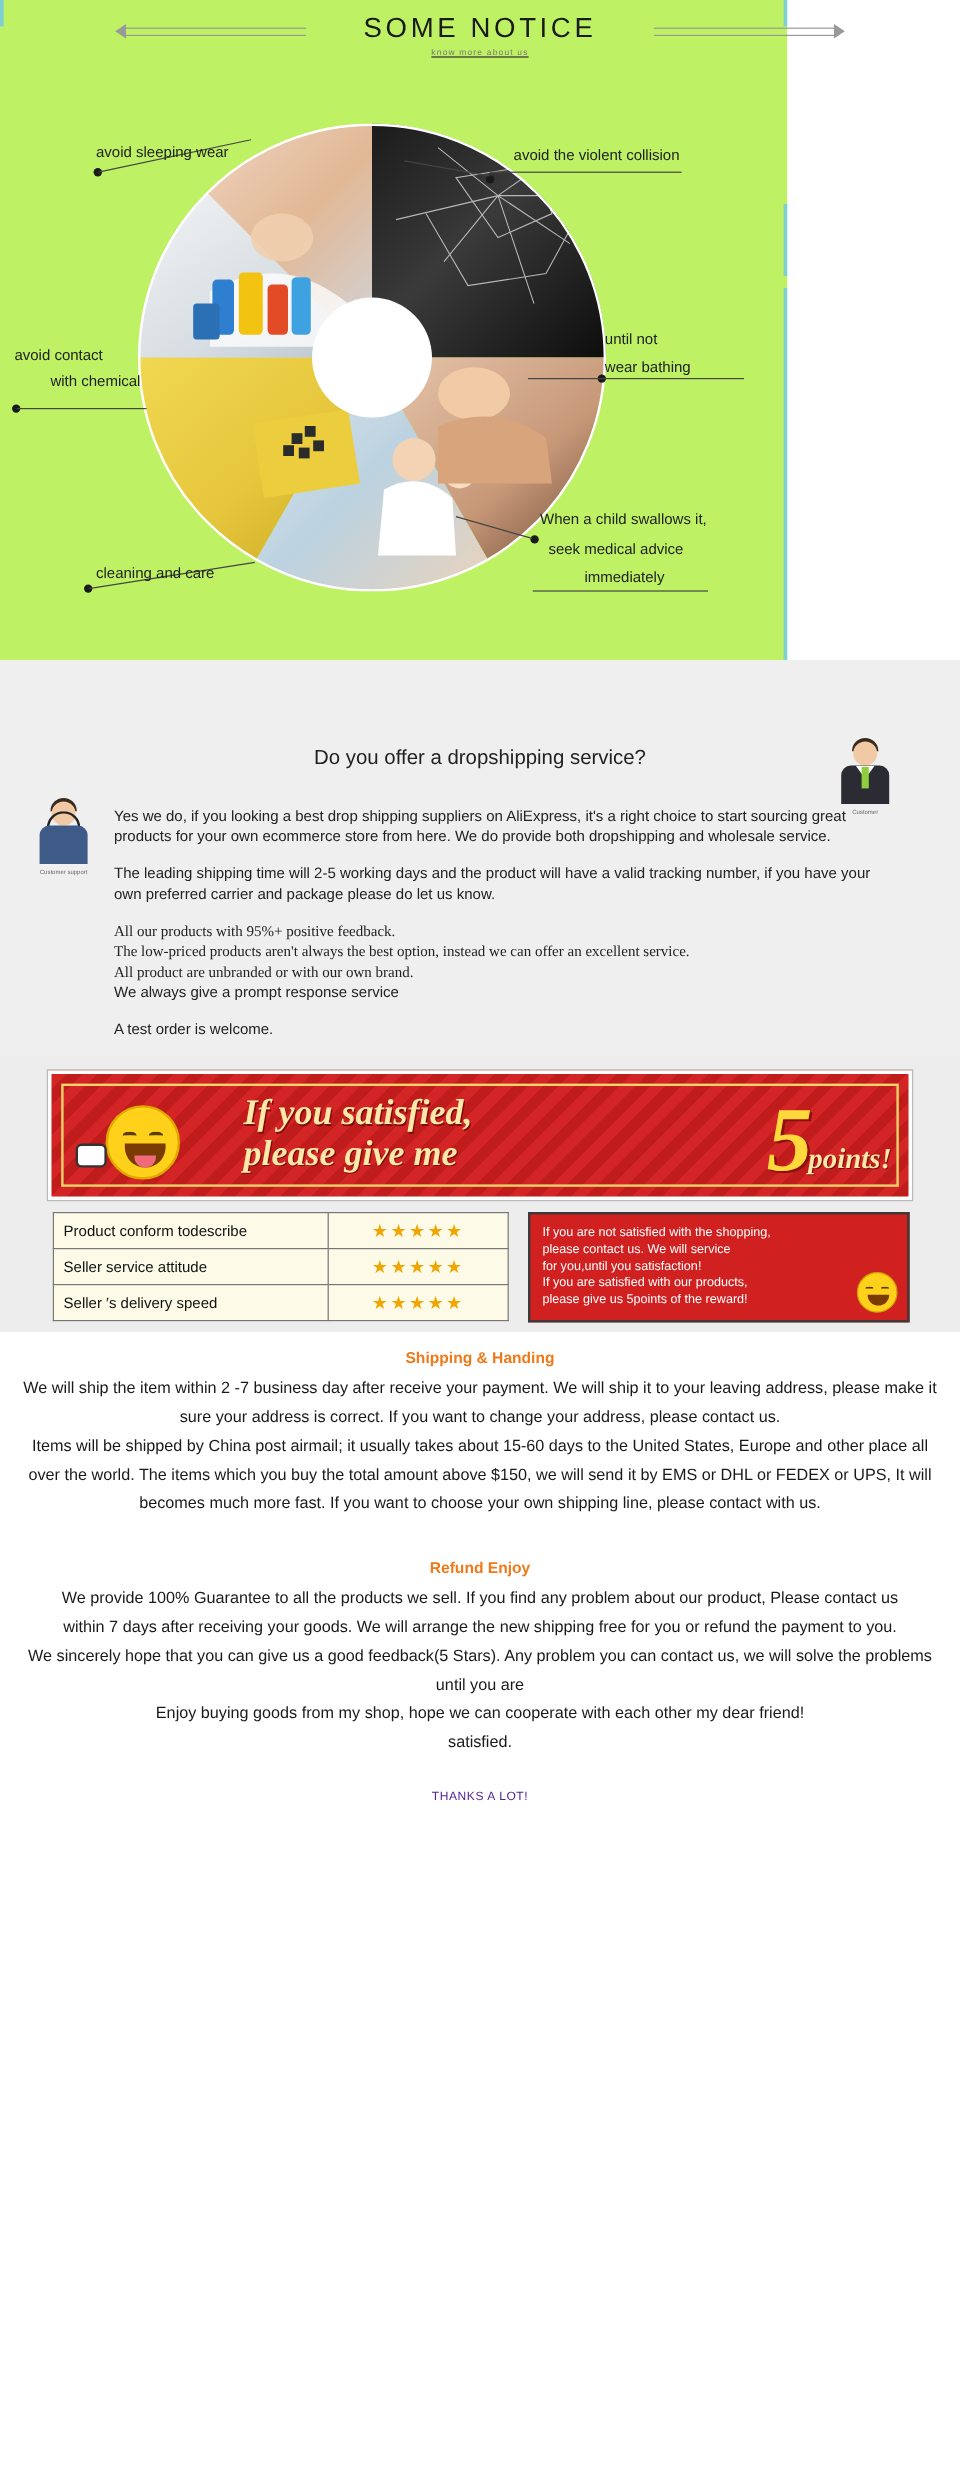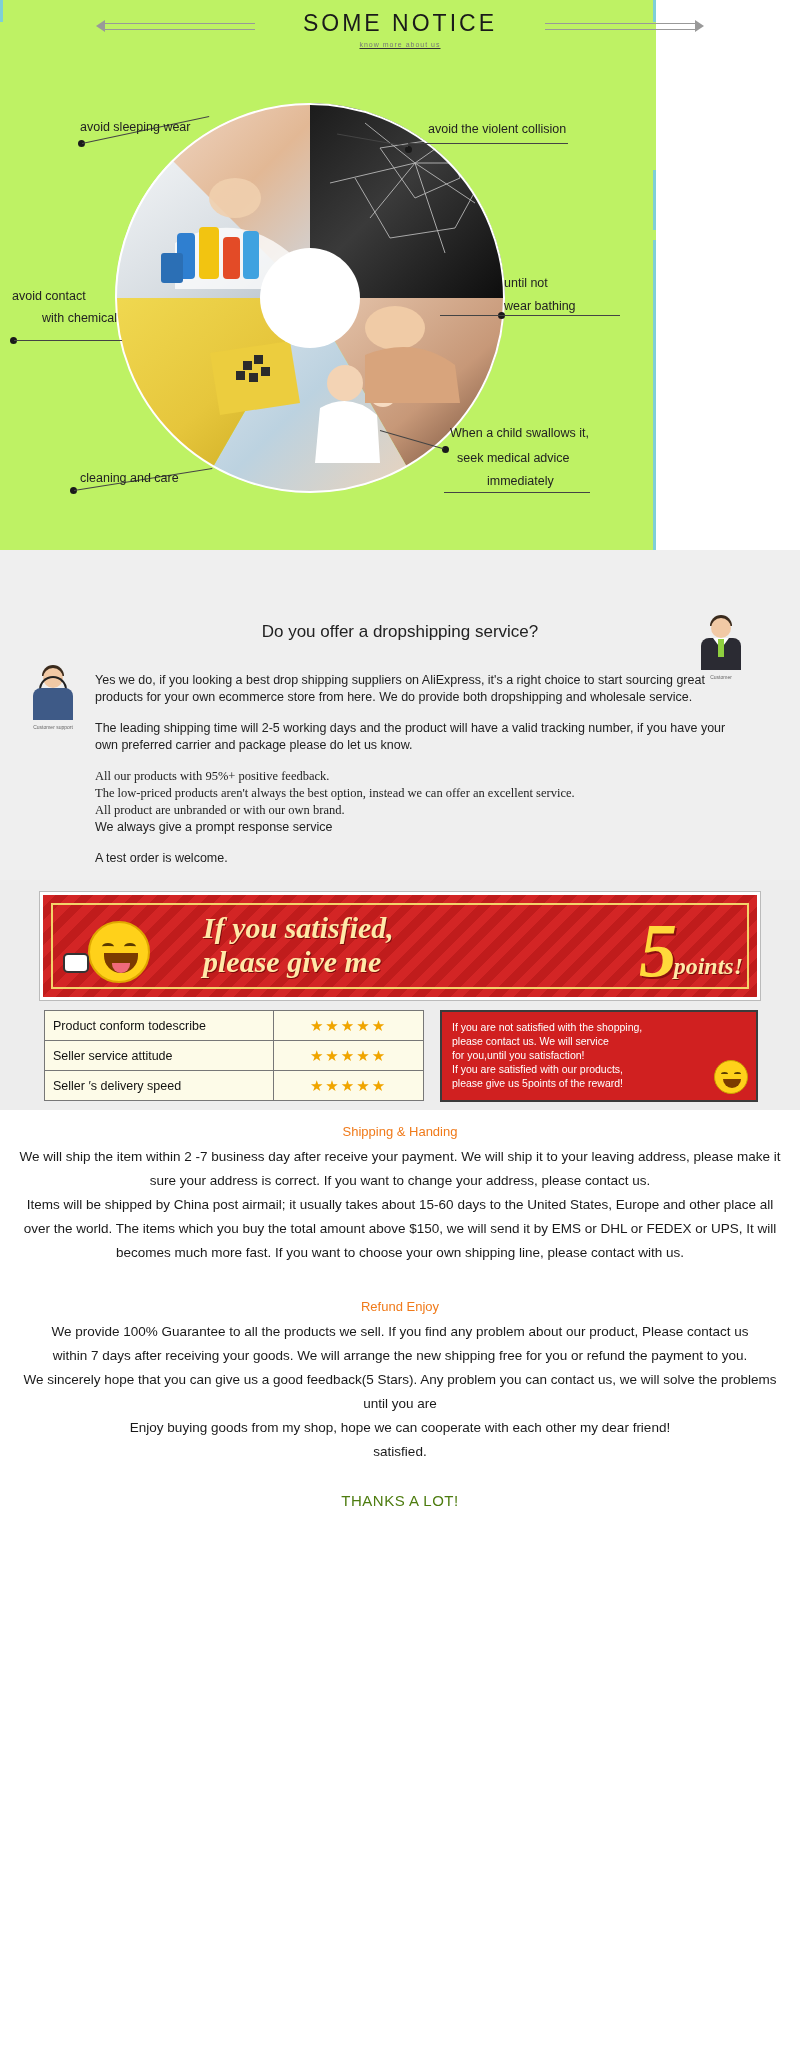--- a/index.html
+++ b/index.html
@@ -364,33 +364,33 @@
     width: 800px;
     height: 958px;
     background: #ffffff;
     text-align: center;
   }
   .policy-h {
     color: #f07a1a;
     font-size: 13px;
     margin: 0;
     padding: 14px 0 6px 0;
-    font-weight: normal;
+    font-weight: bold;
   }
   .policy-p {
     font-size: 13.5px;
     line-height: 24px;
     color: #1a1a1a;
     margin: 0 auto;
     width: 768px;
   }
   .policy-p.narrow { width: 720px; }
   .thanks {
-    color: #4d7c0f;
-    font-size: 15px;
+    color: #4c1d95;
+    font-size: 10px;
     letter-spacing: 0.5px;
     margin-top: 28px;
   }
 </style>
 </head>
 <body>
 
 <div class="page">
 
   <div class="notice-section">

